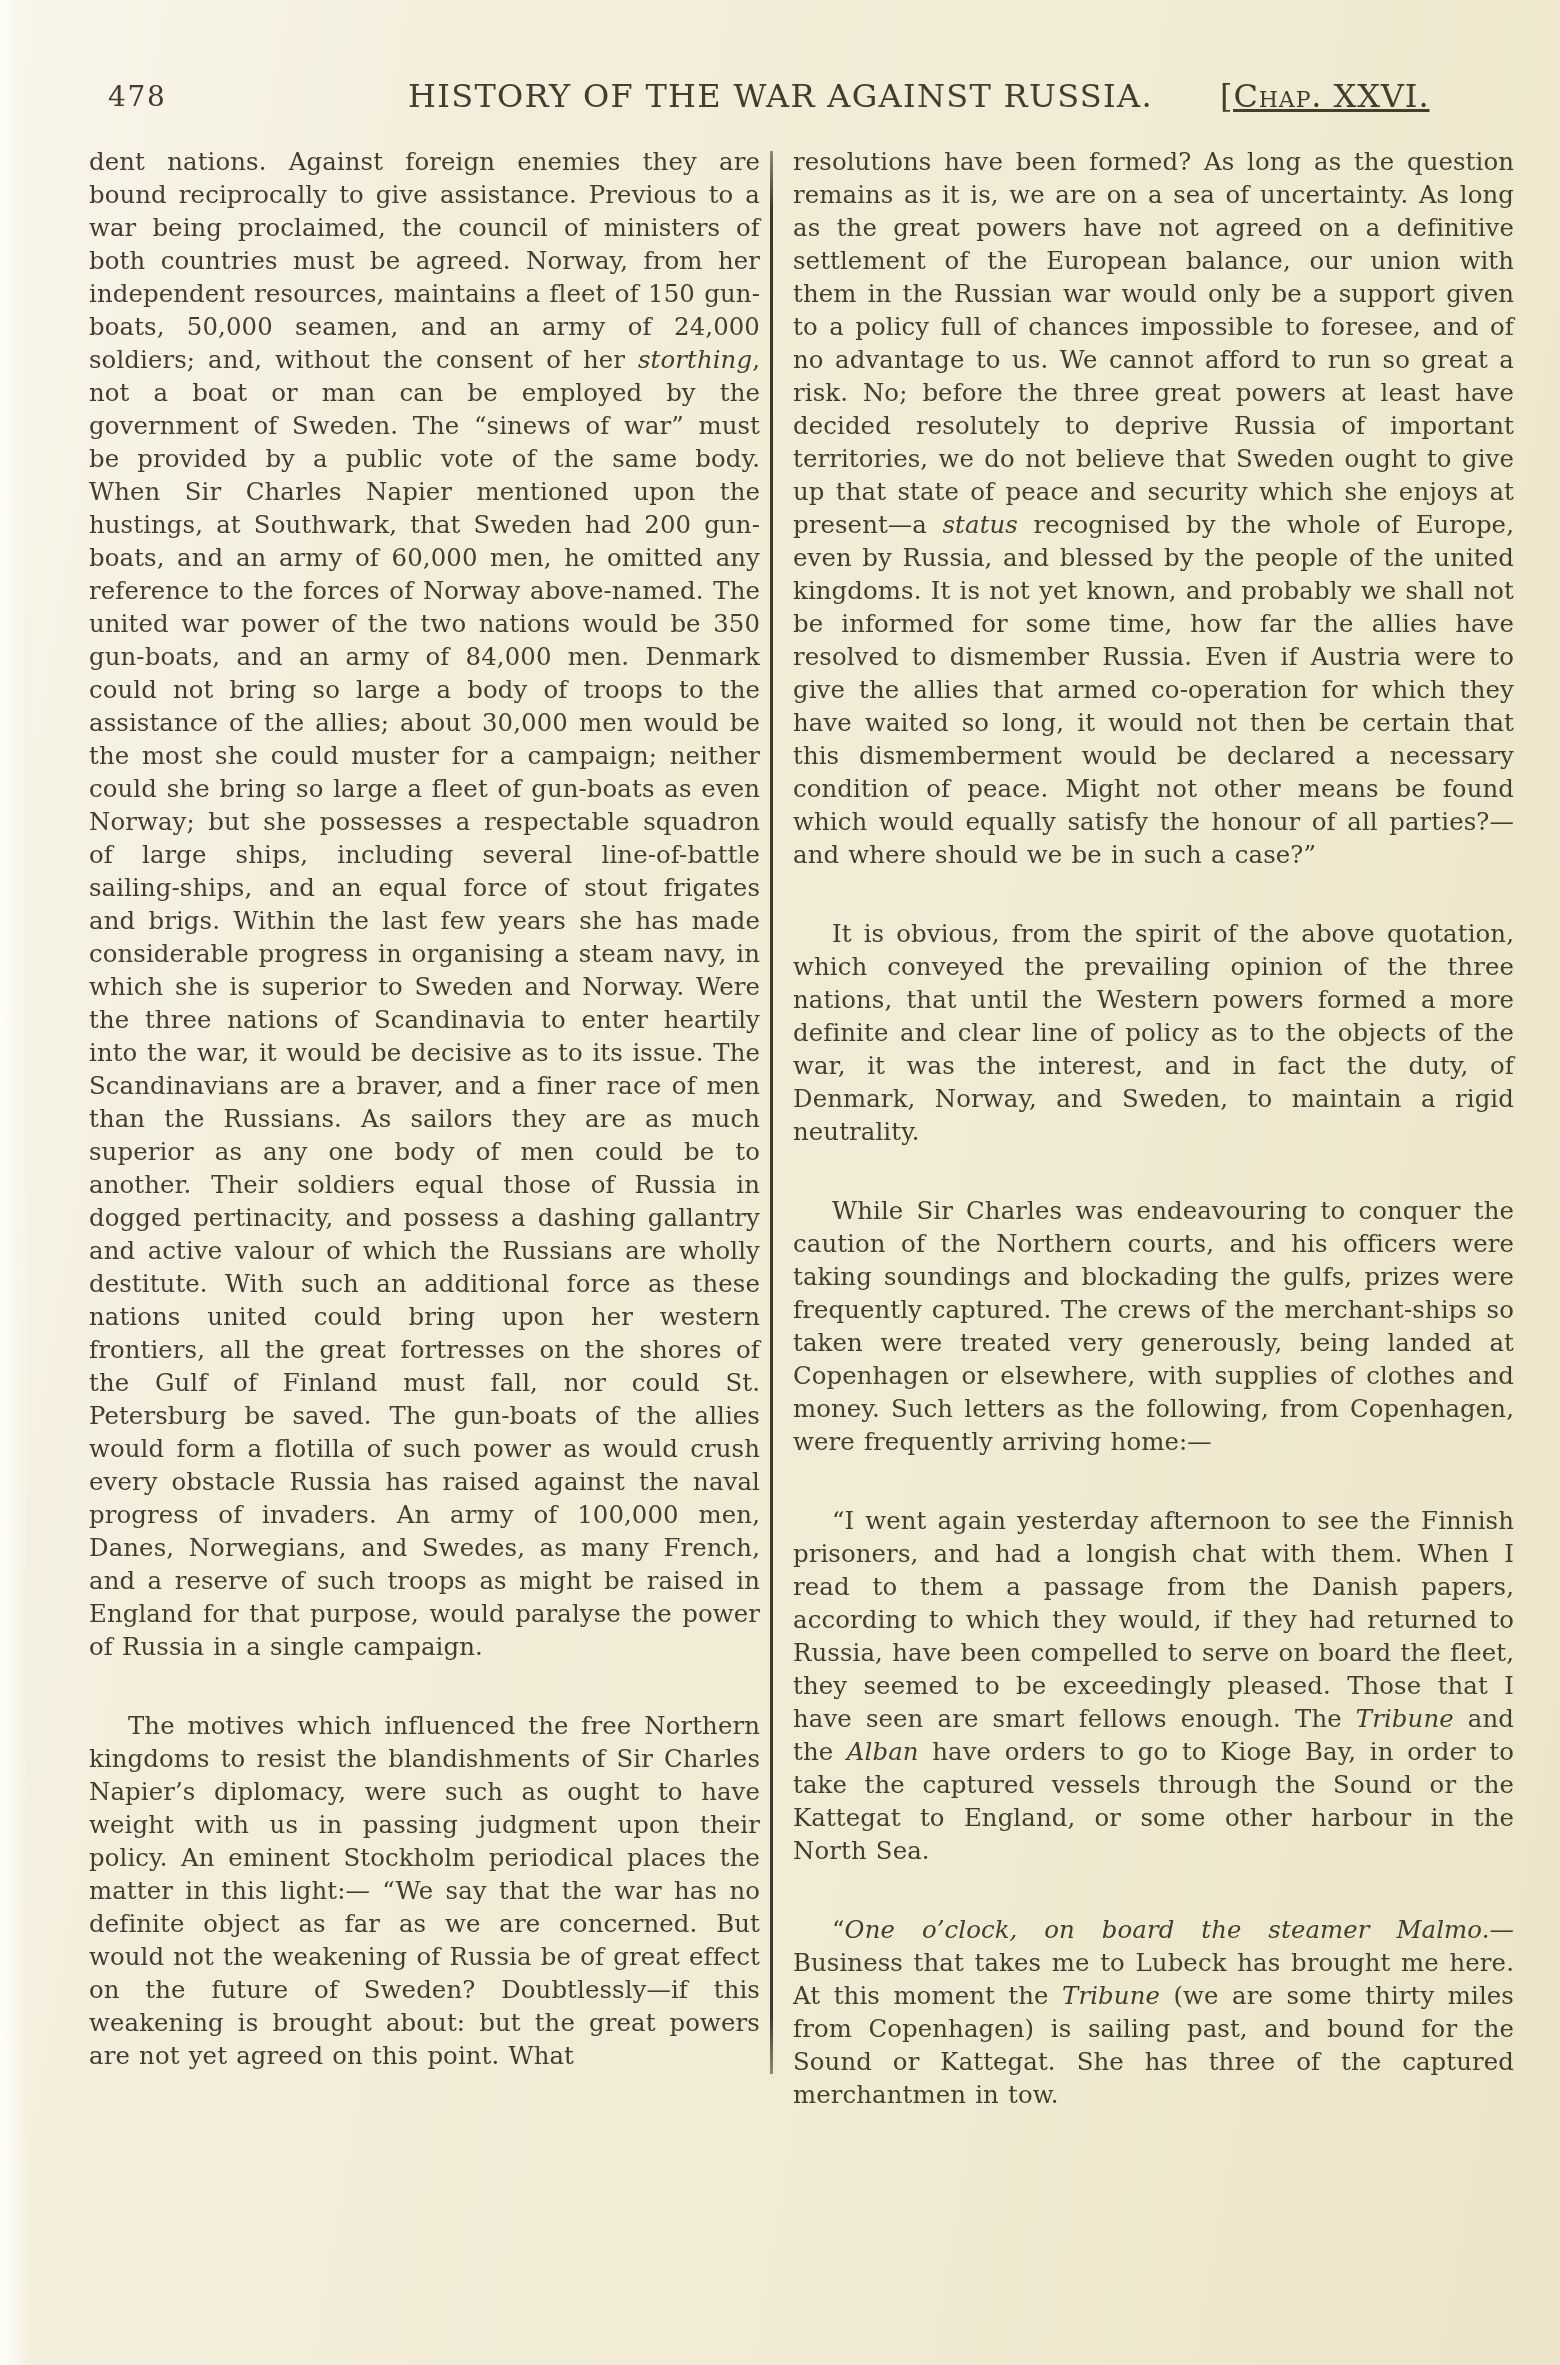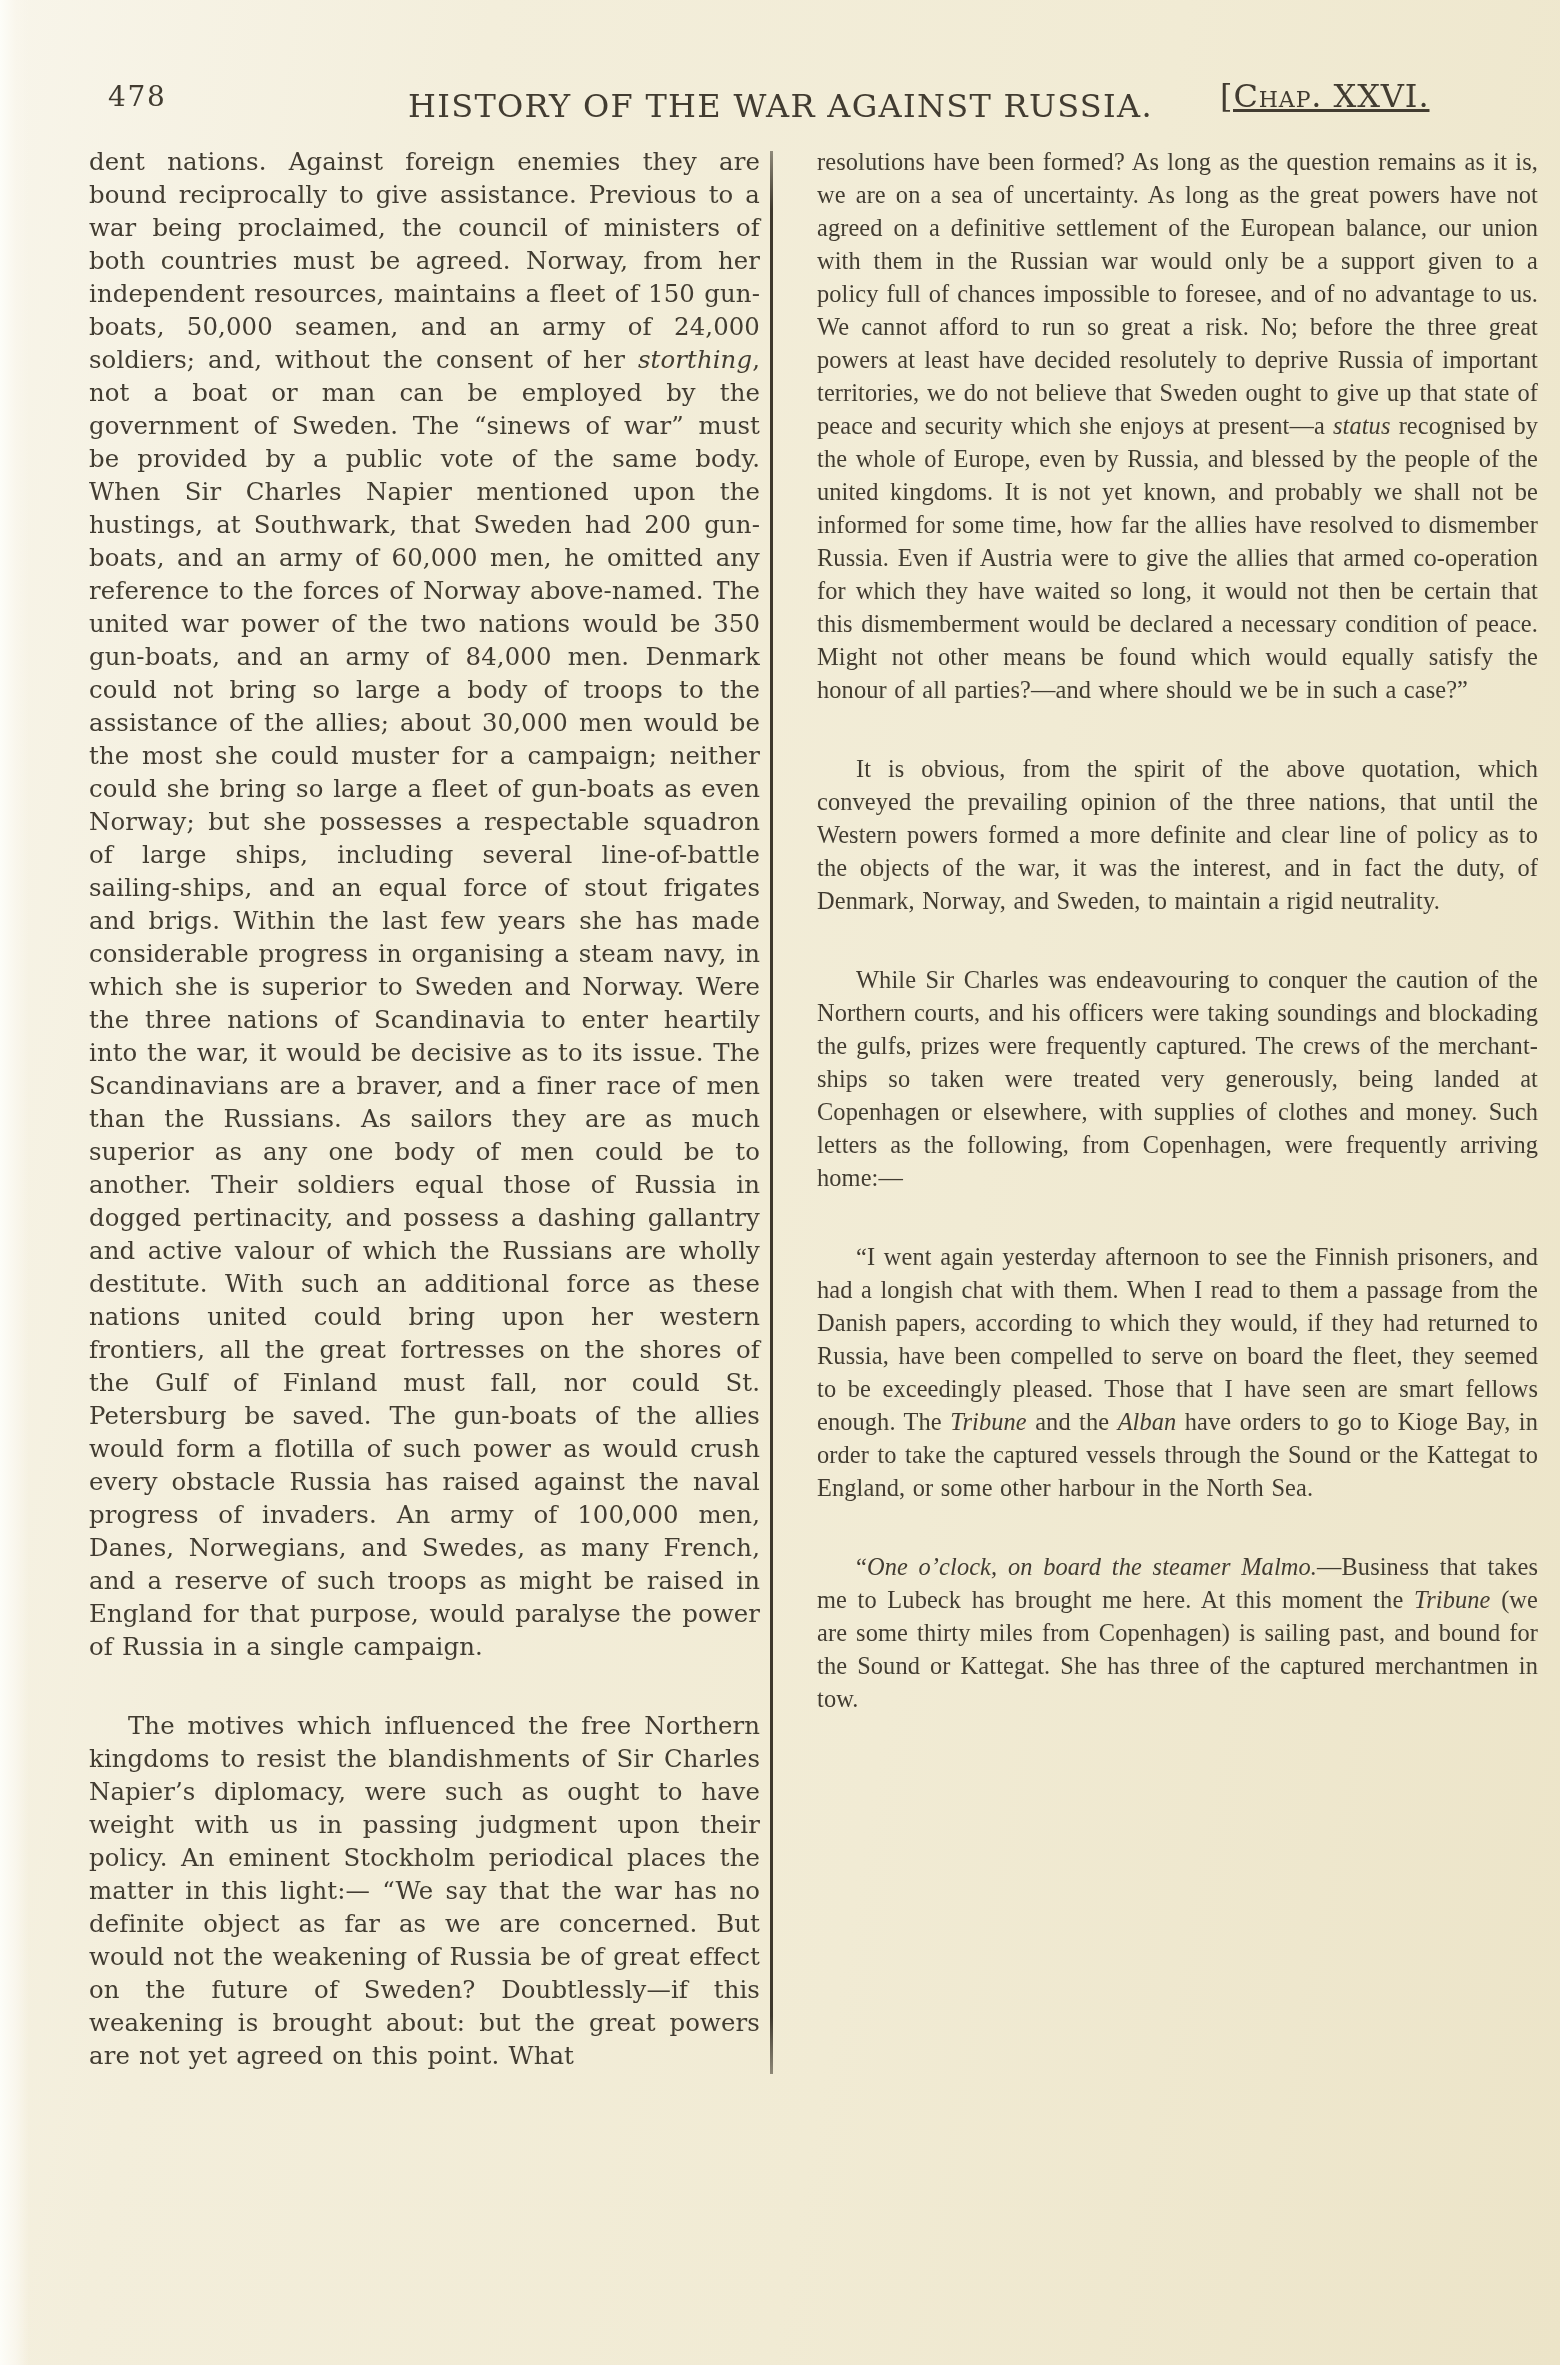--- a/index.html
+++ b/index.html
@@ -18,42 +18,42 @@
   }
   .page-header {
     position: absolute; top: 77px; left: 0; width: 100%; height: 39px;
     line-height: 39px;
   }
   .page-number {
     position: absolute; left: 108px; top: 0;
     font-size: 28px; letter-spacing: 1.7px;
   }
   .running-title {
-    position: absolute; left: 0; right: 0; top: 10px;
+    position: absolute; left: 0; right: 0; top: 0;
     text-align: center;
     font-size: 32px; letter-spacing: 1.3px;
     white-space: nowrap;
   }
   .chapter-label {
     position: absolute; left: 1220px; top: 0;
     font-size: 32px; letter-spacing: 0.9px;
     font-variant: small-caps;
     white-space: nowrap;
     text-decoration: underline;
   }
   .column {
     position: absolute; top: 145px;
     font-size: 24.4px;
     line-height: 33px;
     text-align: justify;
     letter-spacing: 0.1px;
     word-spacing: 1.3px;
   }
   .column-left  { left: 89px; width: 671px; }
-  .column-right { left: 817px; width: 721px; font-family: Liberation Serif, serif; }
+  .column-right { left: 793px; width: 721px; }
   .column p { margin: 0; text-indent: 0; }
   .column p.indent { text-indent: 39px; margin-top: 46px; }
   .col-divider {
     position: absolute; left: 770px; top: 151px;
     width: 2.6px; height: 1923px;
     background: linear-gradient(180deg, rgba(62,56,44,0.55) 0%, #3e382c 3%, #3e382c 97%, rgba(62,56,44,0.55) 100%);
   }
 </style>
 </head>
 <body>

